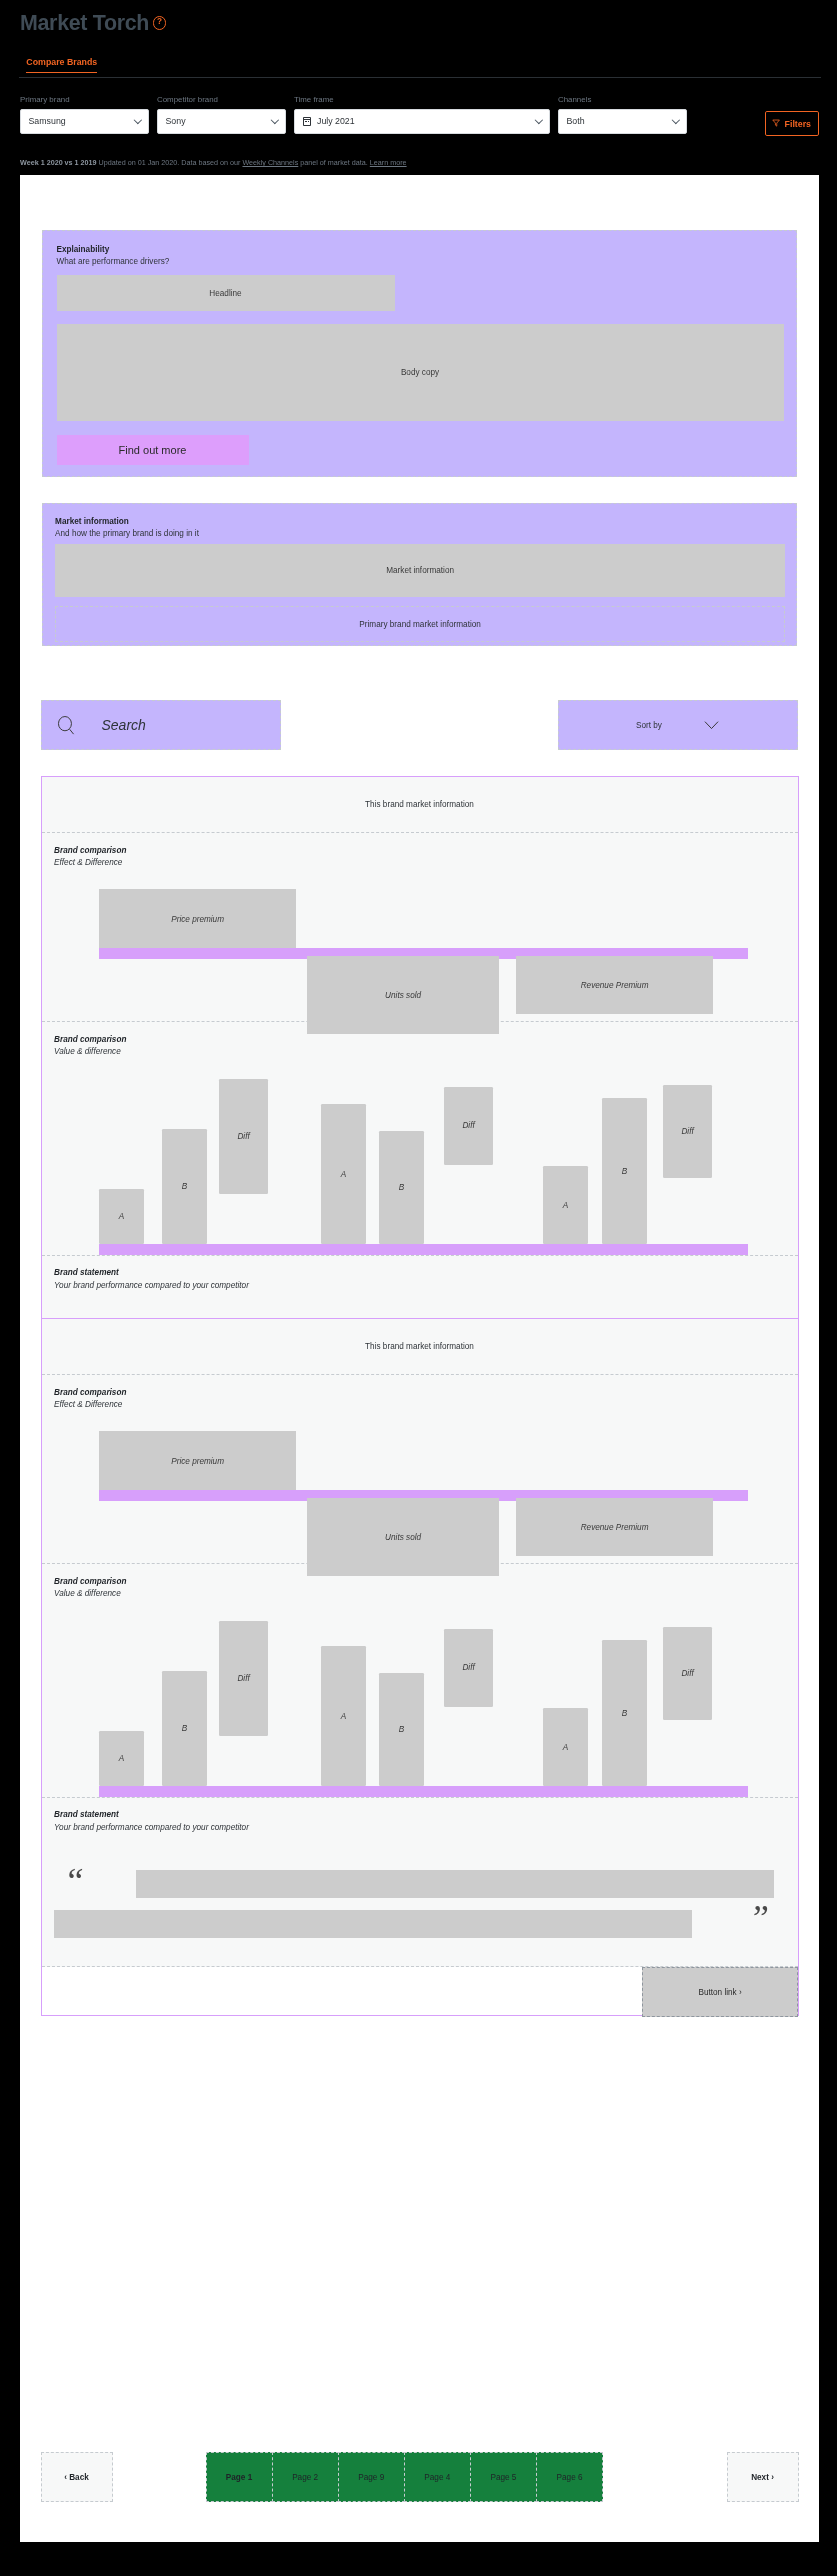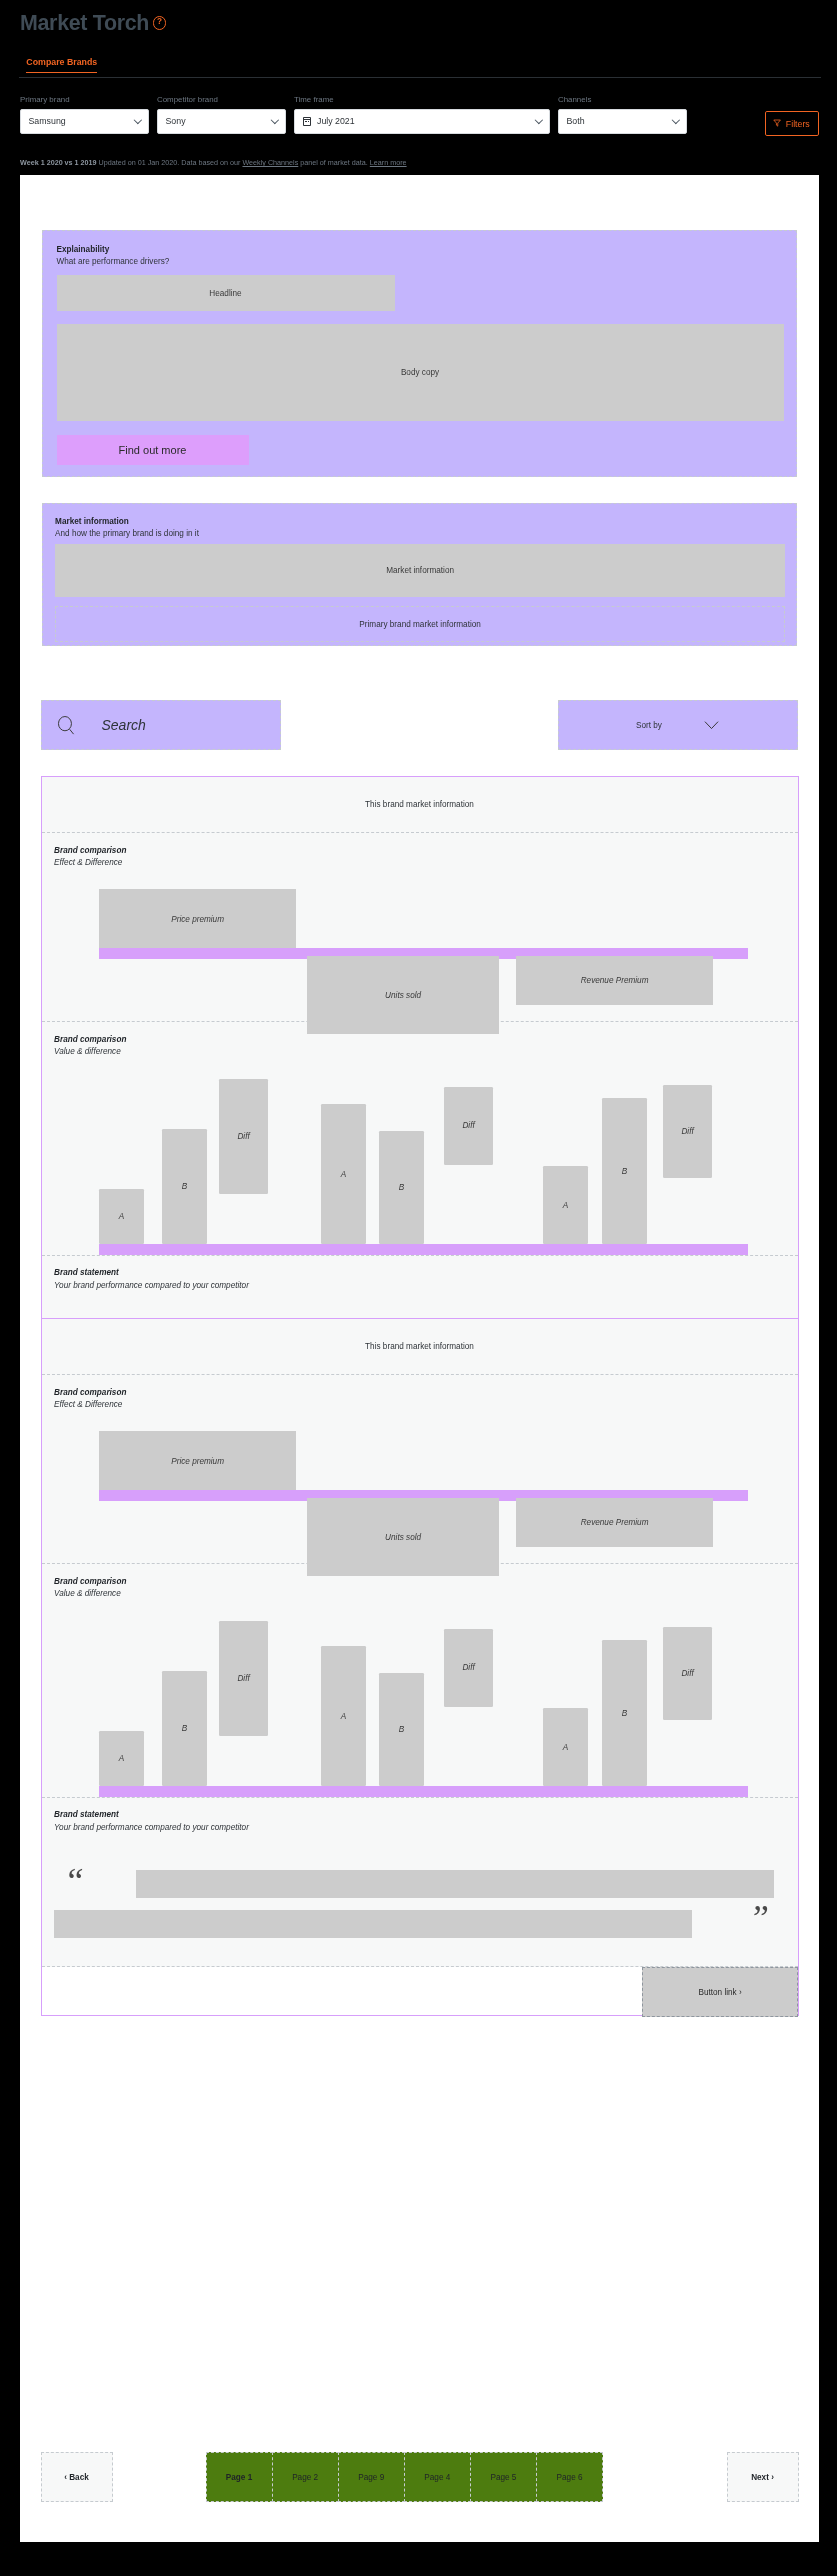--- a/index.html
+++ b/index.html
@@ -56,21 +56,21 @@
   }
   .cal-icon::after {
     content:""; position: absolute; left: 1.3px; bottom: 1.3px; width: 4.4px; height: 1.3px;
     border-top: 0.6px dotted #2e3338;
   }
 
   .filters-btn {
     position: absolute; right: 19.5px; top: 27px; width: 54px; height: 25px;
     border: 1px solid #f26422; border-radius: 1.9px; background: transparent;
     display: flex; align-items: center; justify-content: center; gap: 4.4px;
-    color: #f26422; font-size: 8.8px; font-weight: 400; cursor: pointer;
+    color: #f26422; font-size: 8.8px; font-weight: 700; cursor: pointer;
   }
   .funnel { width: 8.2px; height: 8.2px; }
 
   .meta-line {
     position: absolute; left: 20px; top: 74px; font-size: 7.2px; color: #6d7782; white-space: nowrap;
   }
   .meta-line b { color: #8d96a0; font-weight: 700; }
   .meta-line u { text-decoration: underline; }
   .meta-link { text-decoration: underline; color: #6d7782; cursor: pointer; }
 
@@ -126,21 +126,21 @@
     font-size: 8.2px; color: #2e3338;
   }
   .card-sec { position: relative; border-bottom: 0.9px dashed #c6cbd0; padding: 12.6px 12.6px 0 12.6px; font-style: italic; }
 
   
   .ed-chart { position: relative; height: 147px; margin-top: 7.5px; }
   .ed-axis  { position: absolute; left: 45px; top: 74px; width: 649px; height: 10.7px; background: #d79ffb; }
   .ed-bar   { position: absolute; }
   .ed-pp    { left: 45px;  top: 15px;  width: 197px; height: 60px; }
   .ed-us    { left: 253px; top: 82px; width: 192px; height: 78px; }
-  .ed-rp    { left: 462px; top: 82px; width: 197px; height: 49px; }
+  .ed-rp    { left: 462px; top: 82px; width: 197px; height: 58px; }
 
   
   .vd-chart { position: relative; height: 189px; margin-top: 10px; }
   .vd-axis  { position: absolute; left: 45px; bottom: 0; width: 649px; height: 10.7px; background: #d79ffb; }
   .vd-bar   { position: absolute; bottom: 10.7px; border-radius: 1.3px; display: flex;
               align-items: center; justify-content: center; font-size: 8.2px; color: #3a3a3a; background: #cccccc; }
 
   
   .stmt-body { position: relative; height: 123px; margin-top: 11.3px; }
   .q-open  { position: absolute; left: 10px;  top: 20px;  font-size: 36px; color: #4a4a4a;
@@ -161,21 +161,21 @@
   
   .pager { position: absolute; left: 21px; top: 2277px; width: 758px; height: 50px; }
   .pg-btn {
     position: absolute; top: 0; height: 50px; border: 0.9px dashed #c6cbd0; background: #f7f8f8;
     display: flex; align-items: center; justify-content: center;
     font-size: 8.2px; color: #1f2328; cursor: pointer;
   }
   .pg-back { left: 0;   width: 72px; font-weight: 700; }
   .pg-next { right: 0;  width: 72px; font-weight: 700; }
   .pg-nums { position: absolute; left: 165px; top: 0; display: flex; }
-  .pg-num  { width: 67px; height: 50px; border: 0.9px dashed #c6cbd0; background: #4d7c0f;
+  .pg-num  { width: 67px; height: 50px; border: 0.9px dashed #c6cbd0; background: #15803d;
              margin-left: -0.9px; display: flex; align-items: center; justify-content: center;
              font-size: 8.2px; color: #1f2328; cursor: pointer; }
   .pg-num:first-child { margin-left: 0; }
   .pg-num.active { font-weight: 700; }
 </style>
 </head>
 <body>
 
 <div class="app-header">
   <div class="app-title">Market Torch</div>

